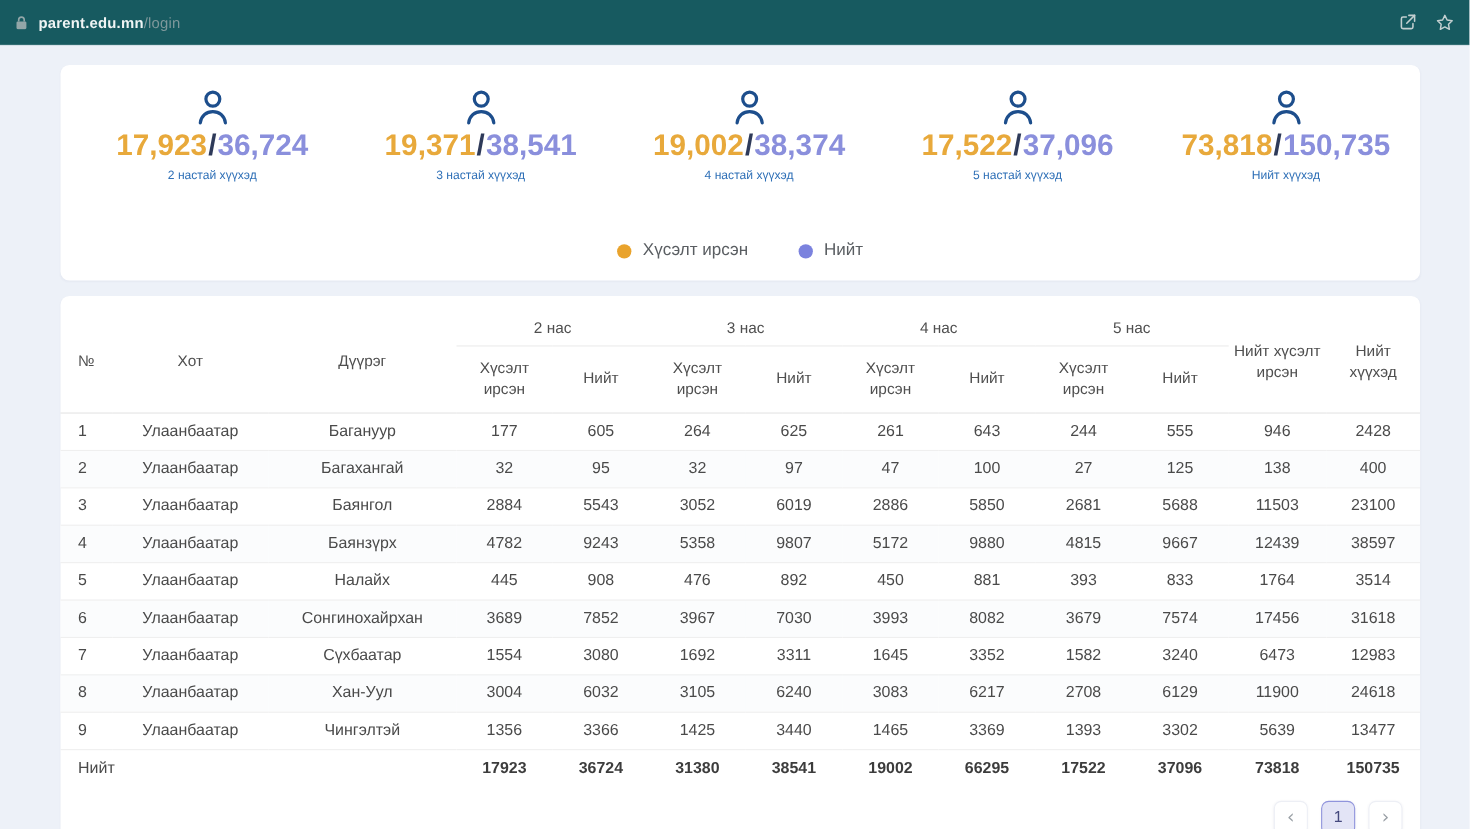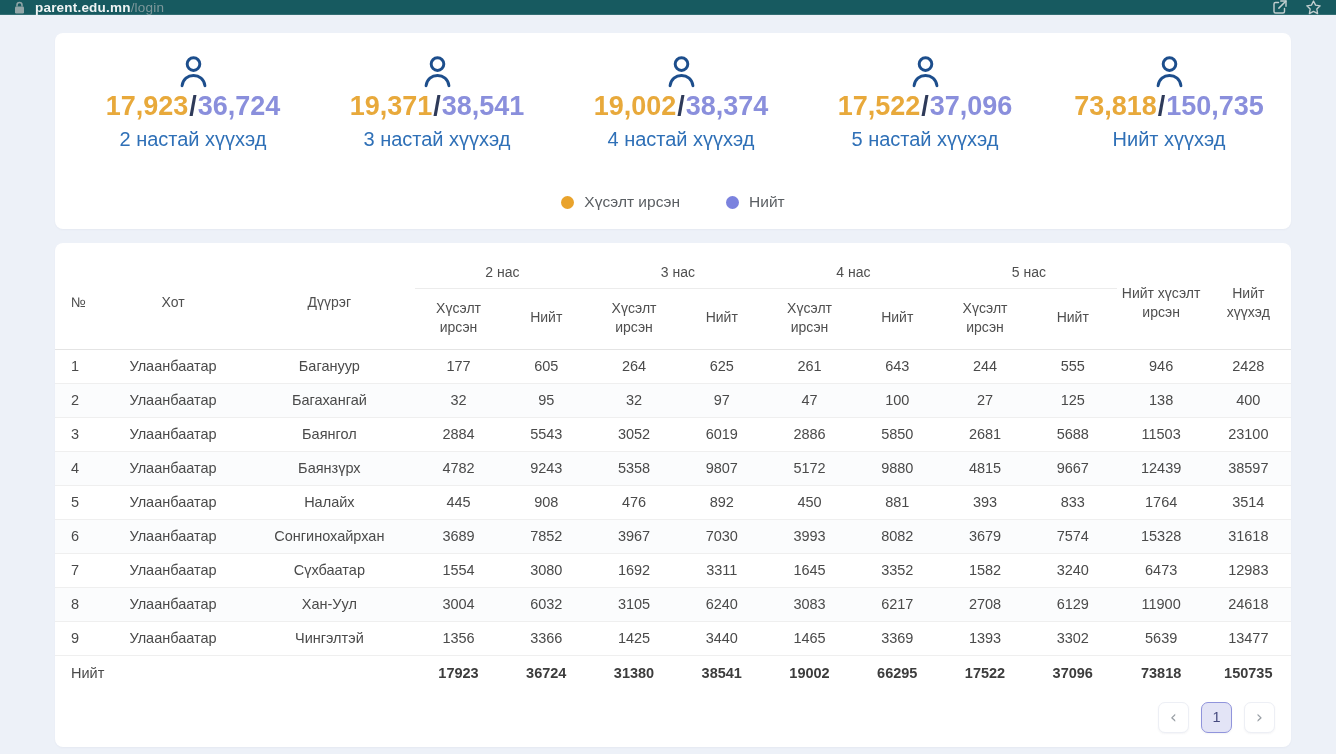--- a/index.html
+++ b/index.html
@@ -6,21 +6,21 @@
   html,body { width:1336px; height:754px; }
   body {
     font-family: "Liberation Sans", "DejaVu Sans", sans-serif;
     background: var(--page-bg, #EDF1F8);
     overflow: hidden;
   }
   .screen { width:1336px; height:754px; overflow:hidden; position:relative; }
 
   
   .topbar {
-    height:15px; background: var(--topbar-bg, #175A60);
+    height:41px; background: var(--topbar-bg, #175A60);
     display:flex; align-items:center; padding:0 14px;
     border-bottom:1px solid rgba(255,255,255,0.12);
   }
   .topbar .lock { width:11px; height:13px; margin-right:10px; flex:0 0 auto; }
   .url { font-size:13.5px; letter-spacing:0.2px; cursor:text; }
   .url .host { color:#EFF4F4; font-weight:700; }
   .url .path { color:#7E989B; font-weight:400; }
   .topbar-actions { margin-left:auto; display:flex; align-items:center; gap:16px; }
   .topbar-actions svg { display:block; }
 
@@ -31,21 +31,21 @@
     margin-left:55px; width:1236px;
   }
   .summary-card { margin-top:18px; height:196px; display:flex; flex-direction:column; padding:20px 0 18px; }
   .stats-row { display:flex; flex:1;margin-left:16px; }
   .stat { flex:1; display:flex; flex-direction:column; align-items:center; justify-content:flex-start; }
   .stat .person { width:37px; height:37px; margin-bottom:2px; }
   .stat-numbers { font-size:27px; font-weight:700; line-height:1.05; white-space:nowrap; }
   .num-req   { color: var(--requested-orange, #E8A93B); }
   .num-slash { color: var(--slash-dark, #2E3A59); padding:0 1px; }
   .num-total { color: var(--total-purple, #8A8FDC); }
-  .stat-label { margin-top:8px; font-size:20px; color: var(--label-blue, #2F70B7); }
+  .stat-label { margin-top:8px; font-size:11px; color: var(--label-blue, #2F70B7); }
 
   .legend { display:flex; justify-content:center; align-items:center; gap:46px; margin-top:14px; }
   .legend-item { display:flex; align-items:center; gap:10px; }
   .dot { width:13px; height:13px; border-radius:50%; display:inline-block; }
   .dot-orange { background: var(--legend-orange, #E9A32C); }
   .dot-purple { background: var(--legend-purple, #7B82DE); }
   .legend-label { font-size:15.5px; color:#5A5E62; }
 
   
   .table-card { margin-top:14px; min-height:478px; padding-bottom:10px; }
@@ -309,21 +309,21 @@
             <td class="col-text">Улаанбаатар</td>
             <td class="col-text">Сонгинохайрхан</td>
             <td class="col-num">3689</td>
             <td class="col-num">7852</td>
             <td class="col-num">3967</td>
             <td class="col-num">7030</td>
             <td class="col-num">3993</td>
             <td class="col-num">8082</td>
             <td class="col-num">3679</td>
             <td class="col-num">7574</td>
-            <td class="col-num">15328</td>
+            <td class="col-num">17456</td>
             <td class="col-num">31618</td>
           </tr>
           <tr>
             <td class="col-idx">7</td>
             <td class="col-text">Улаанбаатар</td>
             <td class="col-text">Сүхбаатар</td>
             <td class="col-num">1554</td>
             <td class="col-num">3080</td>
             <td class="col-num">1692</td>
             <td class="col-num">3311</td>

